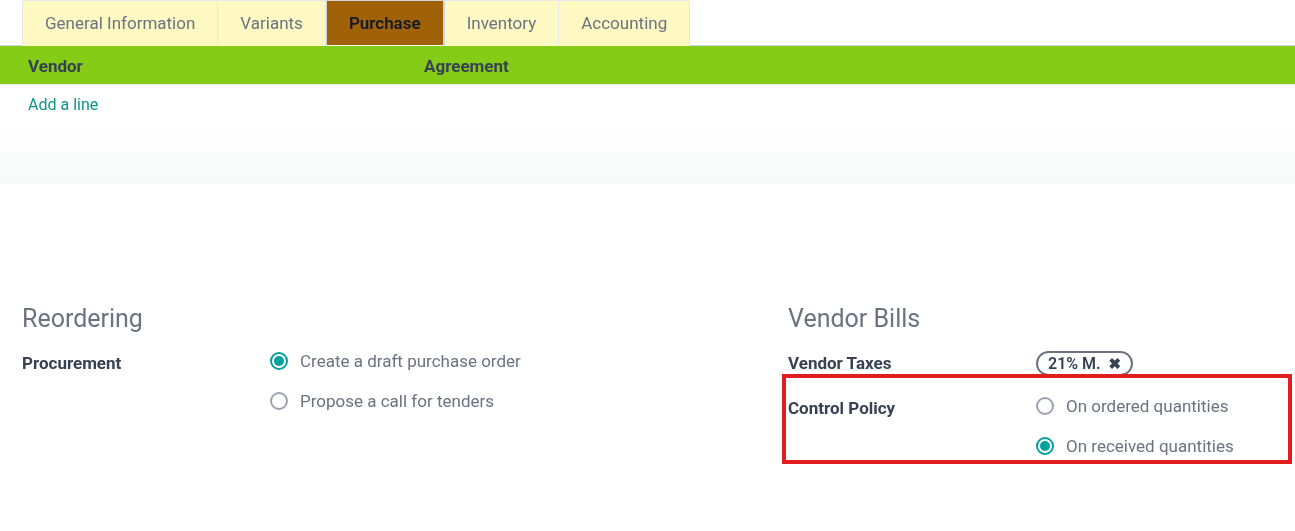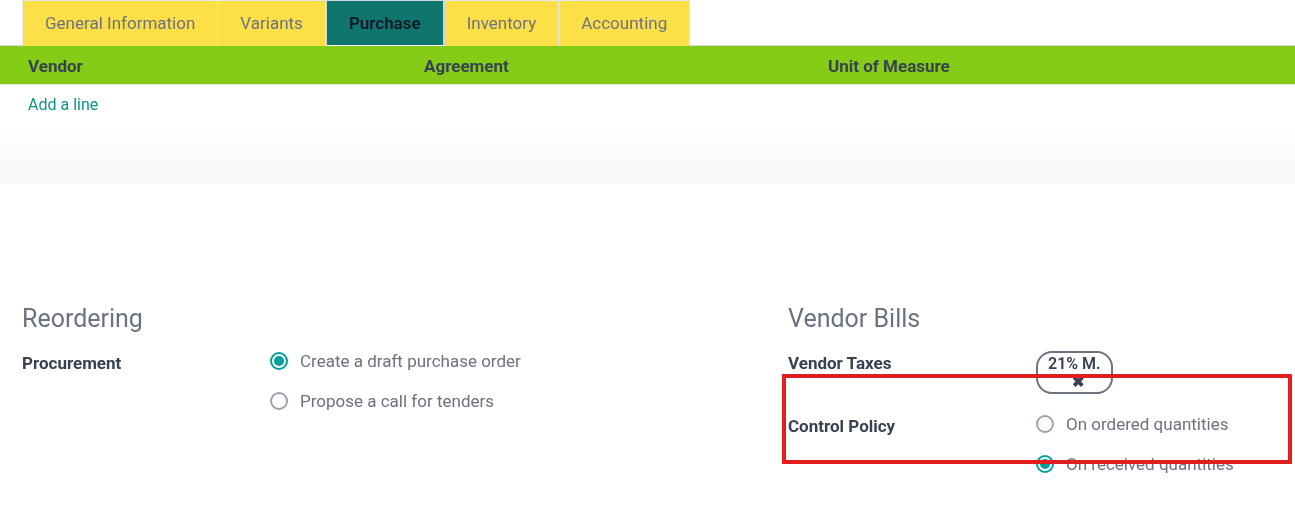--- a/index.html
+++ b/index.html
@@ -21,26 +21,26 @@
       cursor: pointer;
       border: 1px solid transparent;
       border-bottom: none;
       font-size: 17px;
       margin-bottom: -1px;
     }
     .tab.inactive {
       border-left: 1px solid #e5e7eb;
       border-right: 1px solid #e5e7eb;
       border-top: 1px solid #e5e7eb;
-      background: #fde047;
+      background: #fef9c3;
     }
     .tab.active {
       color: #111827;
       font-weight: 600;
-      background: #0f766e;
+      background: #a16207;
       border-left: 1px solid #d1d5db;
       border-right: 1px solid #d1d5db;
       border-top: 1px solid #d1d5db;
       border-bottom: 1px solid #fff;
     }
     .tab + .tab.inactive { border-left: none; }
     .tab.active + .tab.inactive { border-left: 1px solid #d1d5db; }
     .tab.inactive + .tab.active { border-left: 1px solid #d1d5db; }
 
     .vendor-header {
@@ -136,21 +136,20 @@
 
     .tax-tag {
       display: inline-flex;
       align-items: center;
       border: 2px solid #6b7280;
       border-radius: 16px;
       padding: 1px 10px;
       color: #374151;
       font-size: 16px;
       font-weight: 600;
-      flex-direction: column;
     }
     .tax-tag .x {
       margin-left: 8px;
       font-weight: 900;
       cursor: pointer;
       font-size: 15px;
     }
 
     .highlight-box {
       position: absolute;
@@ -169,21 +168,20 @@
   <div class="tab inactive">General Information</div>
   <div class="tab inactive">Variants</div>
   <div class="tab active">Purchase</div>
   <div class="tab inactive">Inventory</div>
   <div class="tab inactive">Accounting</div>
 </div>
 
 <div class="vendor-header">
   <div class="col-vendor">Vendor</div>
   <div class="col-agreement">Agreement</div>
-  <div class="col-uom">Unit of Measure</div>
 </div>
 
 <div class="vendor-body">
   <span class="add-line">Add a line</span>
 </div>
 
 <div class="spacer"></div>
 
 <div class="sections">
 

